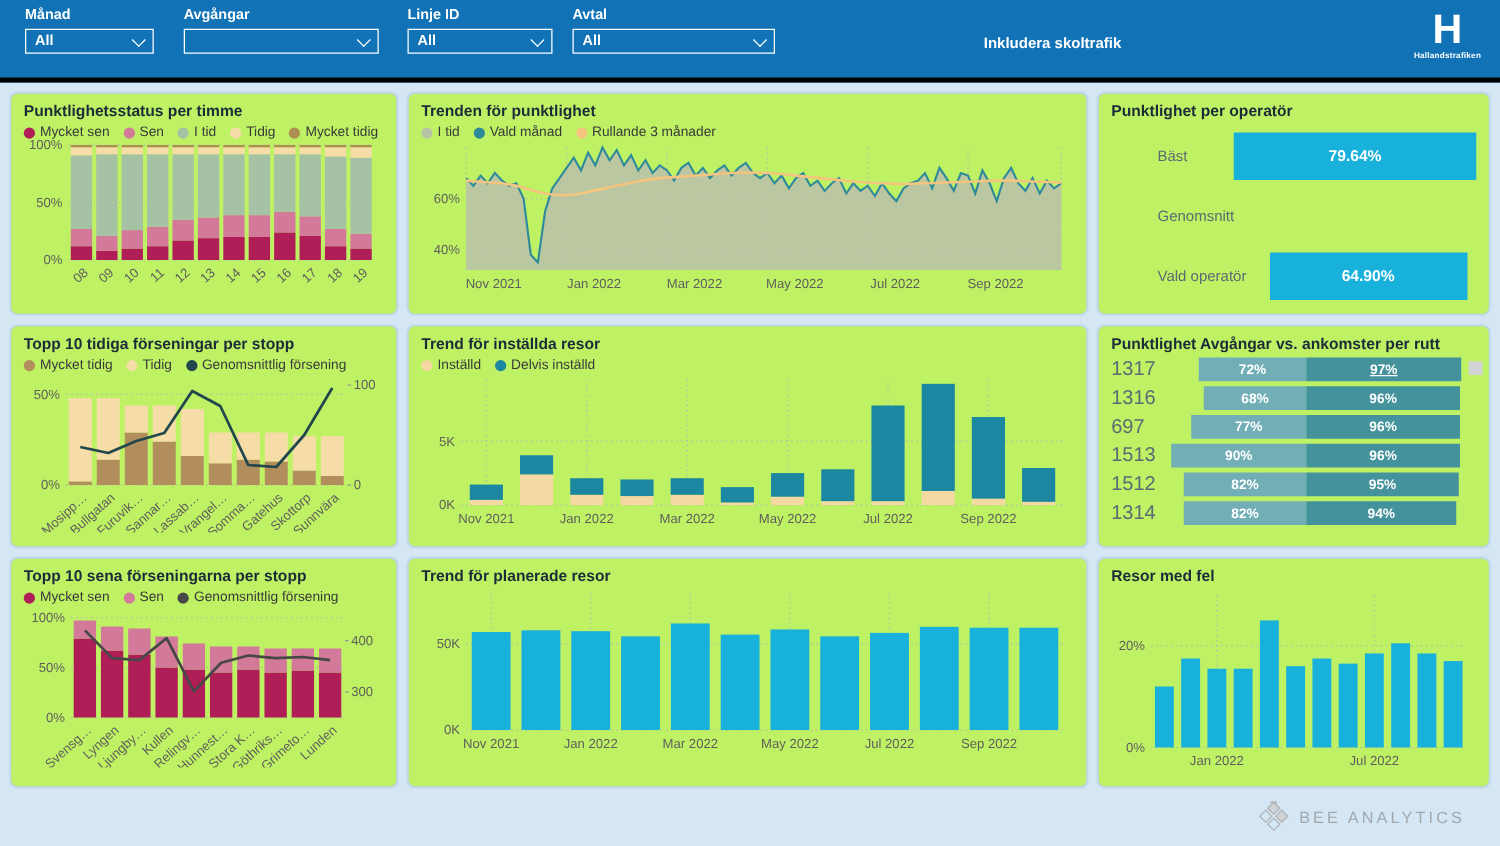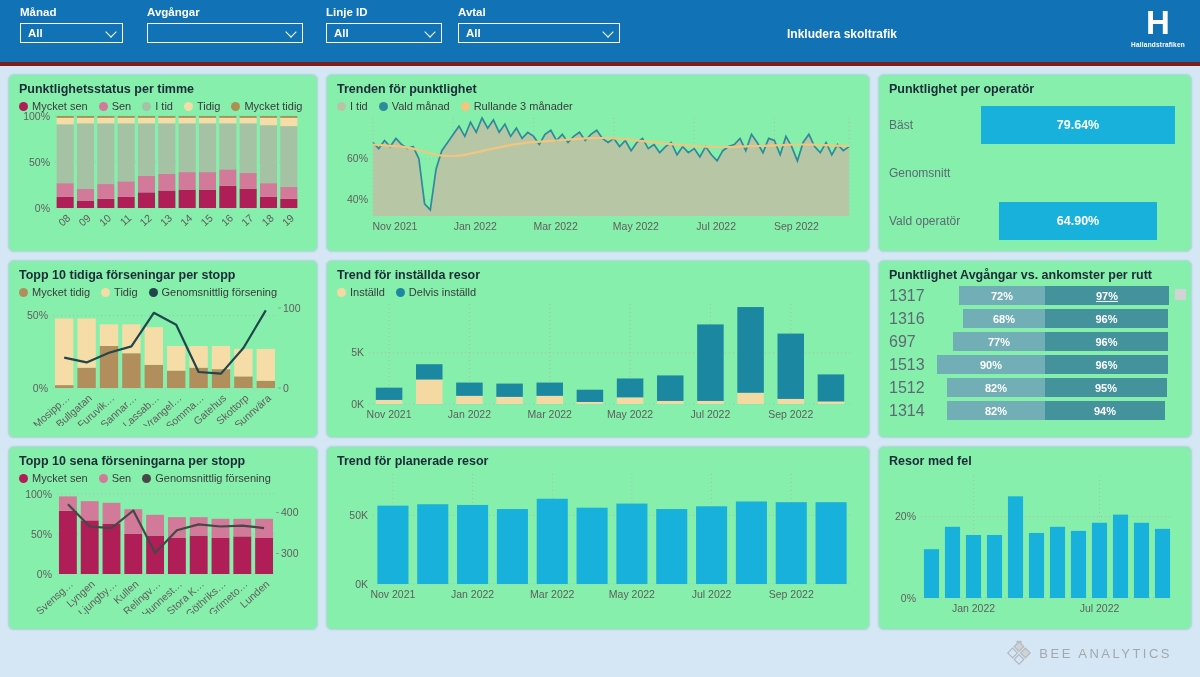--- a/index.html
+++ b/index.html
@@ -1,51 +1,51 @@
 <!DOCTYPE html>
 <html><head>
 <meta charset="utf-8">
 <style>
   html,body{margin:0;padding:0;width:1200px;height:677px;overflow:hidden;
     background:#d5e7f4;font-family:"Liberation Sans",sans-serif;}
   
-  .header{position:relative;height:66px;background:#1173b6;border-bottom:4px solid #7f1d1d;
+  .header{position:relative;height:66px;background:#1173b6;border-bottom:4px solid #000000;
     box-sizing:border-box;display:flex;align-items:flex-start;padding:6px 12px 0 20px;}
   .fgroup{display:flex;flex-direction:column;}
   .flabel{color:#fff;font-size:11.5px;font-weight:bold;margin-bottom:5px;}
   .fbox{height:20px;border:1.5px solid #fff;display:flex;align-items:center;
     justify-content:space-between;padding:0 7px;box-sizing:border-box;cursor:pointer;}
   .fval{color:#fff;font-size:11.5px;font-weight:bold;}
   .chev{width:7px;height:7px;border-right:1.6px solid #fff;border-bottom:1.6px solid #fff;
     transform:rotate(45deg);margin-top:-3px;}
   .g0 .fbox{width:103px}.g1 .fbox{width:156px}.g2 .fbox{width:116px}.g3 .fbox{width:162px}
   .g0{margin-right:24px}.g1{margin-right:23px}.g2{margin-right:16px}
   .school{position:absolute;left:787px;top:27px;color:#fff;font-size:12px;font-weight:bold;}
   .logo{position:absolute;right:13px;top:5px;width:58px;text-align:center;color:#fff;}
   .logo .h{font-size:33px;font-weight:bold;line-height:36px;}
   .logo .cap{font-size:6.5px;font-weight:bold;letter-spacing:.2px;}
   
   .main{display:grid;grid-template-columns:310px 544px 314px;grid-template-rows:178px 178px 184px;
     gap:8px;padding:8px;box-sizing:border-box;}
-  .panel{position:relative;background:#86efac;border:1px solid #b9d4e6;border-radius:6px;
+  .panel{position:relative;background:#bef264;border:1px solid #b9d4e6;border-radius:6px;
     padding:7px 10px 5px;box-sizing:border-box;box-shadow:0 0 2px rgba(120,150,180,.25);}
   .ptitle{font-size:12.5px;font-weight:bold;color:#1c2b38;white-space:nowrap;overflow:hidden;}
   .legend{display:flex;align-items:center;gap:11px;margin-top:4px;font-size:11px;color:#3a3a3a;white-space:nowrap;}
   .litem{display:flex;align-items:center;gap:4px;cursor:pointer;}
   .dot{width:9px;height:9px;border-radius:50%;flex:0 0 auto;}
   .chart{position:relative;width:100%;}
   #c-hourly{height:120px}#c-trend{height:122px}#c-early{height:128px}
   #c-cancel{height:124px}#c-late{height:130px}#c-plan{height:134px}#c-err{height:148px}
   svg{display:block}
   .tick{font-size:10.5px;fill:#605e5c}
   .xlab{font-size:10.5px;fill:#605e5c}
   .grid{stroke:#b5b5b5;stroke-width:1;stroke-dasharray:1 3;fill:none}
   
   .frow{display:flex;align-items:center;height:38px;margin-top:10px;}
-  .flab{width:92px;font-size:12px;color:#5c6a74;}
+  .flab{width:92px;font-size:12px;color:#5c6a74;margin-left:37px;}
   .fzone{width:194px;display:flex;justify-content:center;}
   .fbar{height:38px;display:flex;align-items:center;justify-content:center;
     color:#fff;font-size:12.5px;font-weight:bold;cursor:pointer;}
   
   .trow{display:flex;align-items:center;height:19px;margin-top:4px;}
   .troute{width:42px;font-size:16px;color:#5c6a74;}
   .tleft{width:114px;display:flex;justify-content:flex-end;}
   .tright{width:130px;display:flex;justify-content:flex-start;}
   .tbar{height:19px;display:flex;align-items:center;justify-content:center;
     color:#fff;font-size:11px;font-weight:bold;cursor:pointer;}

